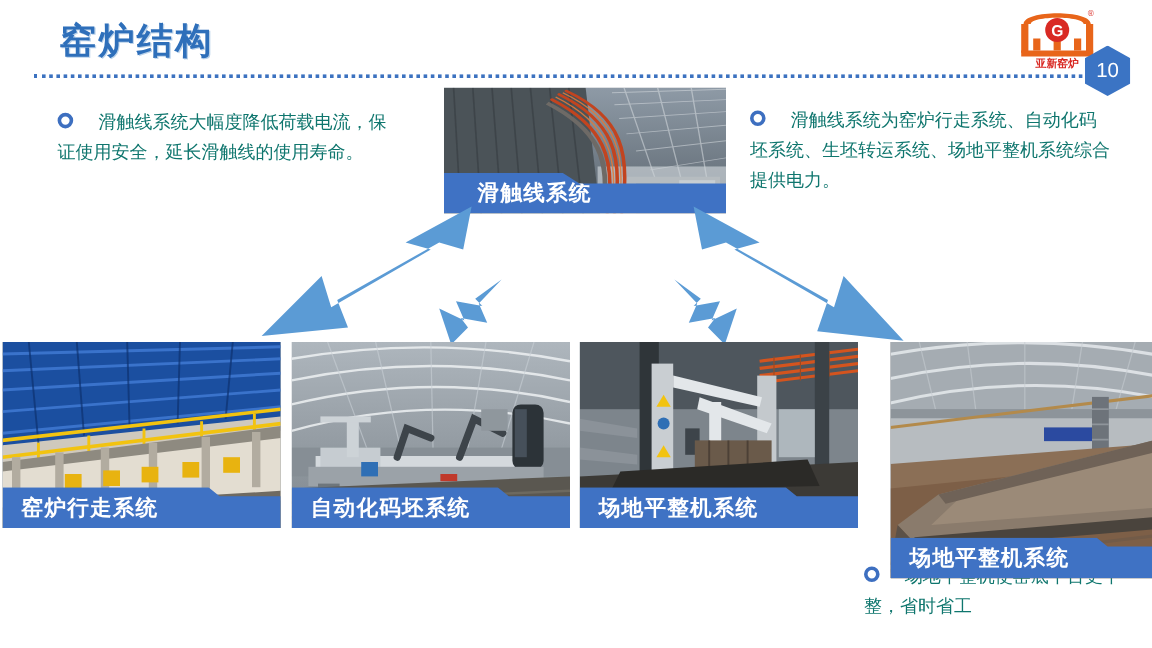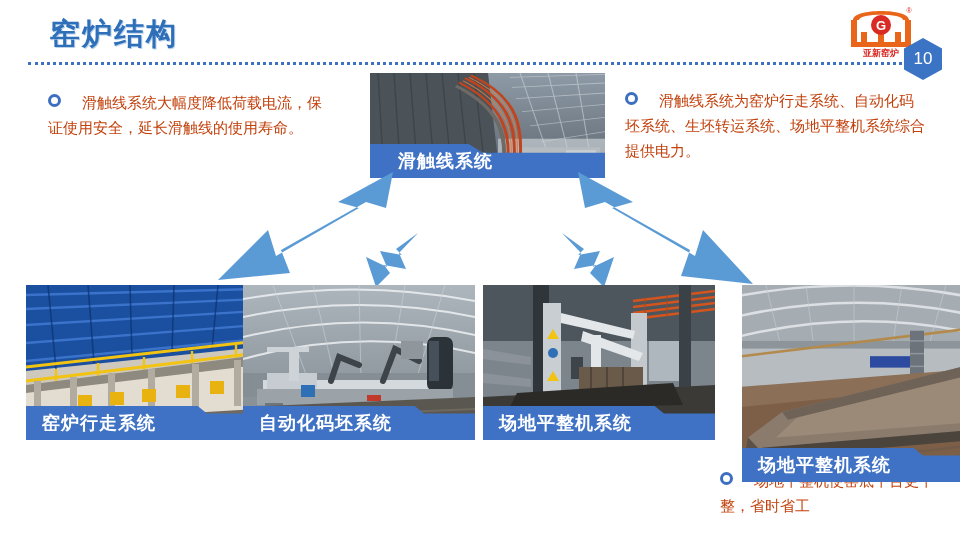--- a/index.html
+++ b/index.html
@@ -38,21 +38,21 @@
     color:#ffffff;font-size:17px;font-weight:normal;
   }
 
   
   .bullet-block{position:absolute;}
   .bullet-ring{
     position:absolute;left:0;top:4px;width:13px;height:13px;
     border:3px solid #3D6FC0;border-radius:50%;box-sizing:border-box;
   }
   .bullet-text{
-    color:#c2410c;font-size:15px;line-height:25px;
+    color:#0f766e;font-size:15px;line-height:25px;
     text-indent:34px;
   }
   #txt-left{left:48px;top:90px;width:280px;}
   #txt-right{left:625px;top:88px;width:300px;}
   #txt-bottom{left:720px;top:468px;width:240px;}
 
   
   .card{position:absolute;overflow:hidden;}
   .photo{position:absolute;inset:0;overflow:hidden;background:#6d7782;}
   .photo svg{display:block;width:100%;height:100%;}
@@ -63,21 +63,21 @@
     display:flex;align-items:center;
     padding-left:16px;box-sizing:border-box;
     letter-spacing:1px;
     clip-path:polygon(0 0,74% 0,78% 22%,100% 22%,100% 100%,0 100%);
   }
 
   #card-top{left:370px;top:73px;width:235px;height:105px;}
   #card-top .caption{height:34px;font-size:18px;padding-left:28px;
     clip-path:polygon(0 0,42% 0,48% 26%,100% 26%,100% 100%,0 100%);}
 
-  #card-1{left:2px;top:285px;width:232px;height:155px;margin-left:24px;}
+  #card-1{left:2px;top:285px;width:232px;height:155px;}
   #card-2{left:243px;top:285px;width:232px;height:155px;}
   #card-3{left:483px;top:285px;width:232px;height:155px;}
   #card-4{left:742px;top:285px;width:232px;height:197px;}
 
   
   .arrow{position:absolute;}
   .arrow svg{display:block;overflow:visible;}
   #arrow-big-left{left:218px;top:172px;width:175px;height:110px;}
   #arrow-big-right{left:578px;top:172px;width:175px;height:118px;}
   #arrow-small-left{left:366px;top:233px;width:52px;height:54px;}

